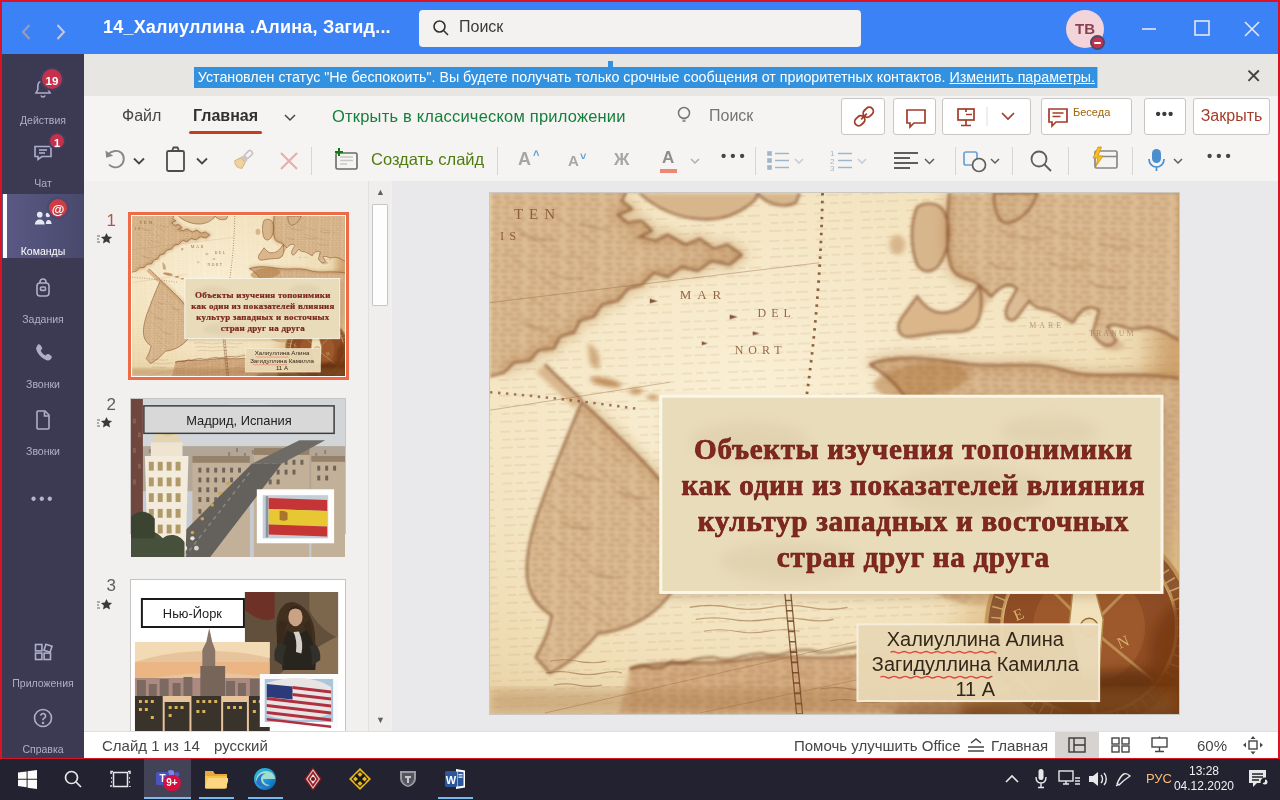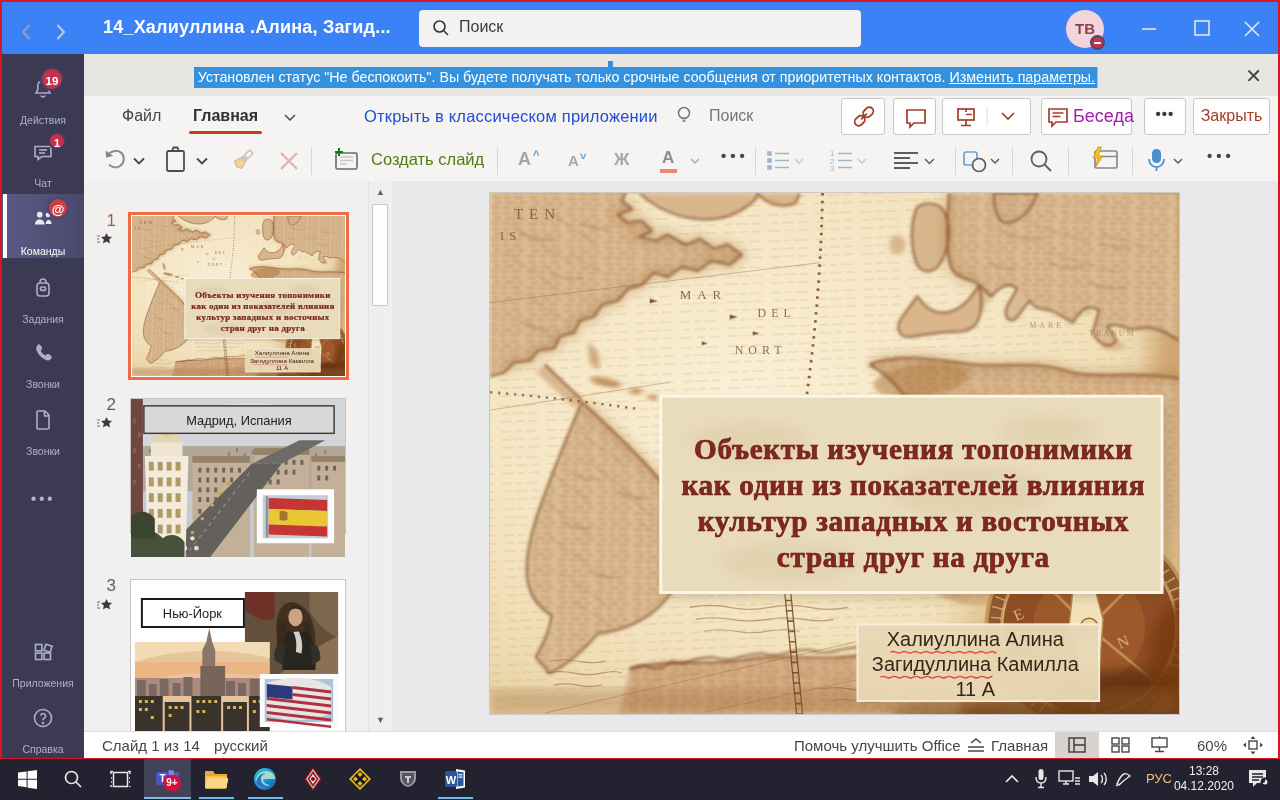--- a/index.html
+++ b/index.html
@@ -360,21 +360,21 @@
       <div class="sel">Установлен статус "Не беспокоить". Вы будете получать только срочные сообщения от приоритетных контактов. <u>Изменить параметры.</u></div>
       <div style="position:absolute;left:524px;top:7px;width:5px;height:7px;background:#3392df"></div>
       <div id="notifx">✕</div>
     </div>
     <div id="tabs">
       <div class="tab" style="left:38px">Файл</div>
       <div class="tab active" style="left:109px">Главная</div>
       <svg class="tab" style="left:200px;top:18px" width="12" height="8" viewBox="0 0 12 8" fill="none" stroke="#484644" stroke-width="1.5">
             <path d="M1 1l5 5 5-5"></path>
           </svg>
-      <div class="tab" style="left:280px;color:#1d4ed8;font-size:16.5px;letter-spacing:.2px">Открыть в классическом приложении</div>
+      <div class="tab" style="left:248px;color:#15803d;font-size:16.5px;letter-spacing:.2px">Открыть в классическом приложении</div>
       <svg class="tab" style="left:590px;top:8px" width="20" height="26" viewBox="0 0 20 26" fill="none" stroke="#767472" stroke-width="1.5">
             <circle cx="10" cy="9" r="5.5"></circle>
             <path d="M8 14.5h4M8.5 17h3"></path>
           </svg>
       <div class="tab" style="left:625px;color:#767472">Поиск</div>
       <div class="rbtn" style="left:757px;width:44px"><svg width="44" height="35" viewBox="0 0 44 35">
               <g transform="translate(22,17.5) rotate(-45)" fill="none" stroke="#a33c28" stroke-width="1.8">
                 <rect x="-11.5" y="-4" width="11" height="8" rx="4"></rect>
                 <rect x="0.5" y="-4" width="11" height="8" rx="4"></rect>
                 <line x1="-4" y1="0" x2="4" y2="0"></line>
@@ -388,21 +388,21 @@
                 <rect x="15" y="10" width="16" height="11"></rect>
                 <path d="M23 21 v5 M18 26.5 h10 M23 13 v-3"></path>
                 <path d="M23 15.5 h6" stroke-width="1.4"></path>
               </g>
               <path d="M44 8 v19" stroke="#e0dedc" stroke-width="1"></path>
               <path d="M59 14 l6 6 6-6" fill="none" stroke="#a33c28" stroke-width="1.7"></path>
             </svg></div>
       <div class="rbtn" style="left:957px;width:91px"><svg width="30" height="35" viewBox="0 0 30 35" style="vertical-align:top">
               <path d="M7 10 h18 v13 h-11 l-4 4 v-4 h-3 z" fill="none" stroke="#a33c28" stroke-width="1.7"></path>
               <path d="M10.5 14 h11 M10.5 17.5 h8" stroke="#a33c28" stroke-width="1.4"></path>
-            </svg><span style="position:absolute;left:31px;top:7px;font-size:18px;color:#a21caf">Беседа</span></div>
+            </svg><span style="position:absolute;left:31px;top:7px;font-size:11px;color:#a16207">Беседа</span></div>
       <div class="rbtn" style="left:1060px;width:42px;text-align:center;font-size:15px;letter-spacing:1px;font-weight:700;color:#3b3a39;line-height:30px">•••</div>
       <div class="rbtn" style="left:1109px;width:77px;text-align:center;font-size:16px;color:#a33c28;line-height:34px">Закрыть</div>
     </div>
     <div id="toolbar">
       <svg class="ticon" style="left:17px" width="26" height="44" viewBox="0 0 26 44">
             <path d="M7 15.5 C10.5 11.5 17 10.5 20.5 14 C24 17.5 23.5 24 19 27 C15.5 29.3 10.5 28.5 8 25.5" fill="none" stroke="#8a8886" stroke-width="1.9"></path>
             <path d="M4.5 11.5 L5.2 18.8 L12.2 16.8 Z" fill="#8a8886"></path>
           </svg>
       <svg class="ticon" style="left:47px" width="16" height="44" viewBox="0 0 16 44">
             <path d="M3 19.5 l5 5 5-5" fill="none" stroke="#484644" stroke-width="1.8"></path>

